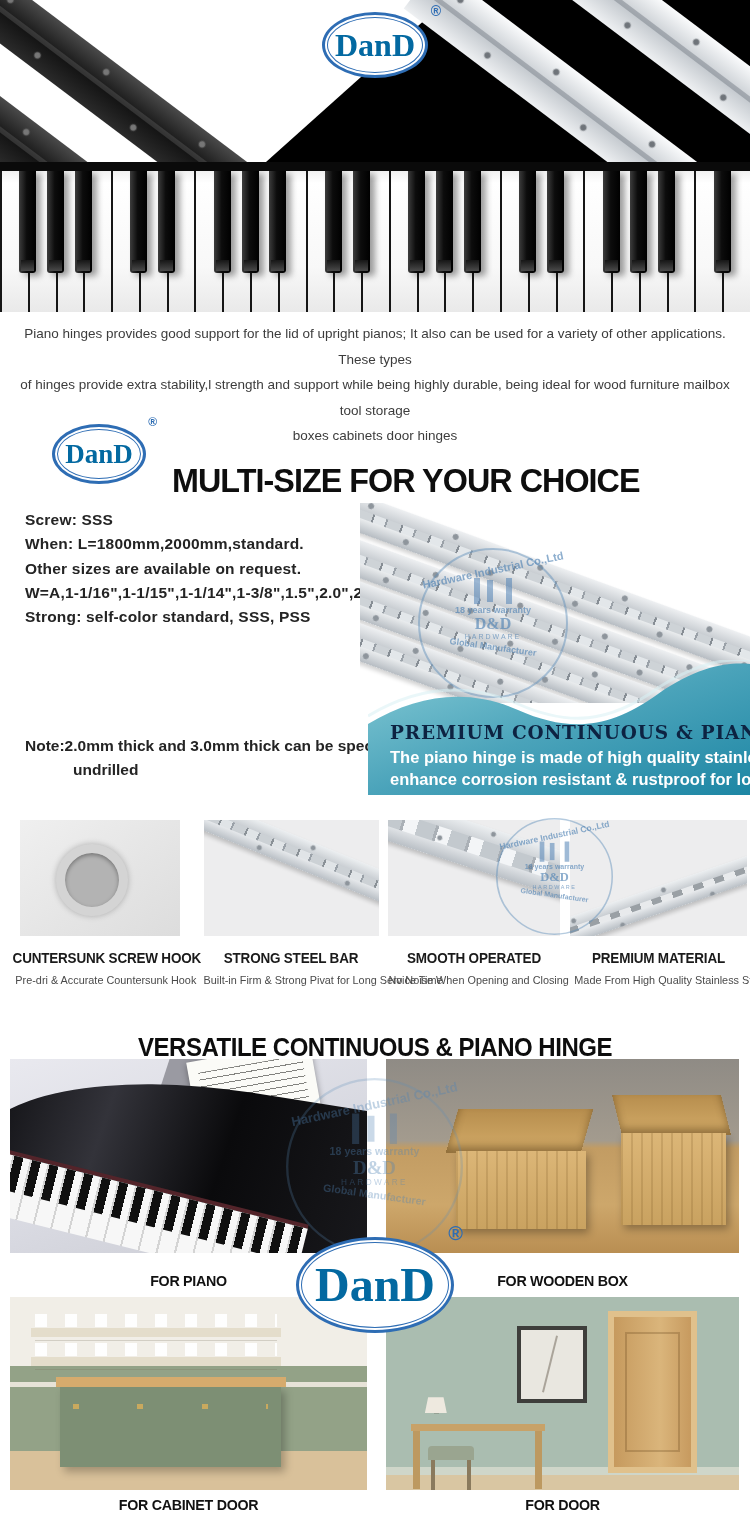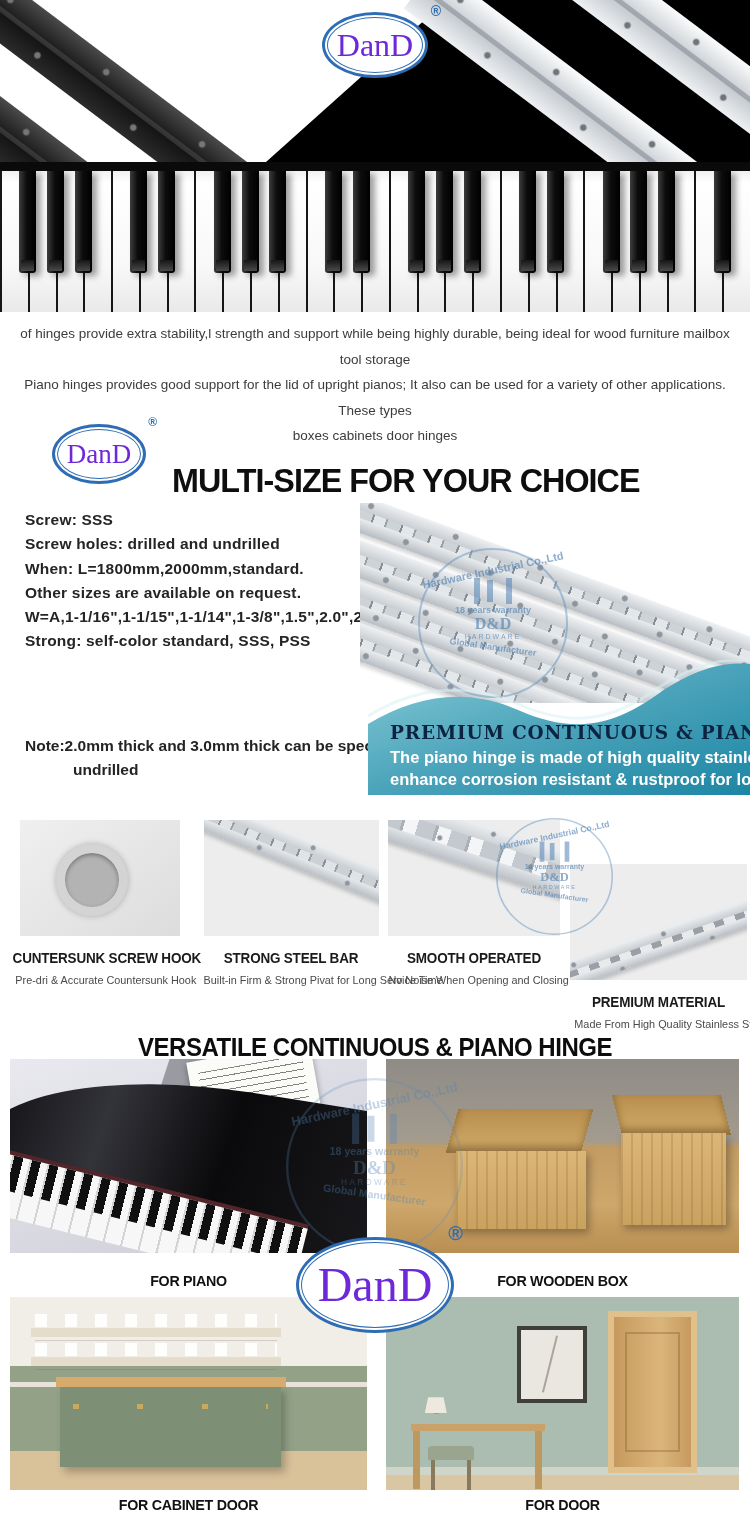--- a/index.html
+++ b/index.html
@@ -27,21 +27,21 @@
   .hs1{left:420px;top:-40px;width:560px;transform:rotate(37deg);}
   .hs2{left:560px;top:-70px;width:560px;transform:rotate(37deg);}
   .banner-title{position:absolute;left:0;top:78px;width:100%;text-align:center;
       font-family:"Liberation Serif",serif;font-weight:700;font-size:30px;color:#f2d434;letter-spacing:.5px;
       text-shadow:-1px -1px 0 #4c3b05,1px -1px 0 #4c3b05,-1px 1px 0 #4c3b05,2px 2px 1px #4c3b05;}
 
   
   .dand{position:absolute;border:3px solid #2e6db4;border-radius:50%;background:#fff;
         display:flex;align-items:center;justify-content:center;box-sizing:border-box;}
   .dand::after{content:'';position:absolute;inset:2px;border:1.5px solid #2e6db4;border-radius:50%;}
-  .dand .txt{font-family:"Liberation Serif",serif;font-weight:400;color:#6d28d9;line-height:1;}
+  .dand .txt{font-family:"Liberation Serif",serif;font-weight:700;color:#0369a1;line-height:1;}
   .dand .reg{position:absolute;font-weight:700;color:#2e6db4;font-family:"Liberation Sans",sans-serif;}
   .logo-banner{left:322px;top:12px;width:106px;height:66px;}
   .logo-banner .txt{font-size:32px;}
   .logo-banner .reg{right:-16px;top:-12px;font-size:14px;}
   .logo-multisize{left:52px;top:424px;width:94px;height:60px;}
   .logo-multisize .txt{font-size:27px;}
   .logo-multisize .reg{right:-14px;top:-12px;font-size:12px;}
   .logo-grid{left:296px;top:1237px;width:158px;height:96px;z-index:6;}
   .logo-grid .txt{font-size:48px;}
   .logo-grid .reg{right:-12px;top:-18px;font-size:20px;}
@@ -101,21 +101,21 @@
   .wm .warranty{font-size:9px;font-weight:700;}
   .wm .brand{font-family:"Liberation Serif",serif;font-weight:700;font-size:16px;line-height:1.1;}
   .wm .sub{font-size:7px;letter-spacing:2px;}
   .wm .globe{font-size:9px;font-weight:700;transform:rotate(8deg);margin-top:2px;}
   .wm-specs{left:418px;top:548px;}
   .wm-feat{left:496px;top:818px;transform:scale(.78);transform-origin:top left;}
   .wm-grid{left:286px;top:1078px;transform:scale(1.18);transform-origin:top left;opacity:.55;}
 
   
   .fcol{position:absolute;top:820px;}
-  .fc1{left:8px;width:184px;} .fc2{left:196px;width:190px;} .fc3{left:381px;width:186px;} .fc4{left:567px;width:183px;margin-top:44px;}
+  .fc1{left:8px;width:184px;} .fc2{left:196px;width:190px;} .fc3{left:381px;width:186px;} .fc4{left:567px;width:183px;}
   .tile{position:relative;height:116px;margin:0 auto;background:#ededee;overflow:hidden;}
   .fc1 .tile{width:160px;} .fc2 .tile{width:175px;} .fc3 .tile{width:172px;} .fc4 .tile{width:177px;}
   .ftitle{margin-top:14px;text-align:center;font-weight:700;font-size:14.2px;color:#1a1a1a;
           letter-spacing:-.2px;white-space:nowrap;transform:scaleX(.95);}
   .fsub{margin-top:7px;text-align:center;font-size:11.8px;color:#4a4a4a;white-space:nowrap;transform:scaleX(.92);}
   .t1-plate{position:absolute;left:-30px;top:-40px;width:230px;height:190px;transform:rotate(8deg);
           background:linear-gradient(135deg,#f5f5f5,#d7d7d7);}
   .t1-ring{position:absolute;left:36px;top:24px;width:54px;height:54px;border-radius:50%;
           border:9px solid #d4d4d4;background:#b3b3b3;
           box-shadow:0 0 6px rgba(0,0,0,.25),inset 0 2px 4px rgba(0,0,0,.35);}
@@ -269,34 +269,33 @@
       <div class="bkey" style="left: 630.389px;"></div>
       <div class="wkey" style="left: 638.889px; width: 27.7778px;"></div>
       <div class="bkey" style="left: 658.167px;"></div>
       <div class="wkey" style="left: 666.667px; width: 27.7778px;"></div>
       <div class="wkey" style="left: 694.444px; width: 27.7778px;"></div>
       <div class="bkey" style="left: 713.722px;"></div>
       <div class="wkey" style="left: 722.222px; width: 27.7778px;"></div>
     </div>
 
   <div class="intro">
+    <div>Piano hinges provides good support for the lid of upright pianos;  It also can be used for a variety of other applications.  These types</div>
     <div>of hinges provide extra stability,l strength and support while being highly durable, being ideal for wood furniture mailbox tool storage</div>
-    <div>Piano hinges provides good support for the lid of upright pianos;  It also can be used for a variety of other applications.  These types</div>
     <div>boxes cabinets door hinges</div>
   </div>
 
   <div class="dand logo-multisize">
     <span class="txt">DanD</span>
     <span class="reg">®</span>
   </div>
   <h2 class="multisize-heading">MULTI-SIZE FOR YOUR CHOICE</h2>
 
   <div class="specs-list">
     <div class="line">Screw: SSS</div>
-    <div class="line">Screw holes: drilled and undrilled</div>
     <div class="line">When: L=1800mm,2000mm,standard.</div>
     <div class="line">Other sizes are available on request.</div>
     <div class="line">W=A,1-1/16",1-1/15",1-1/14",1-3/8",1.5",2.0",2.5",3.0",4.0"</div>
     <div class="line">Strong: self-color standard, SSS, PSS</div>
   </div>
   <div class="note1">Note:2.0mm thick and 3.0mm thick can be specially</div>
   <div class="note2">undrilled</div>
 
   <div class="product-shot">
     <div class="pbar pb1"></div>

